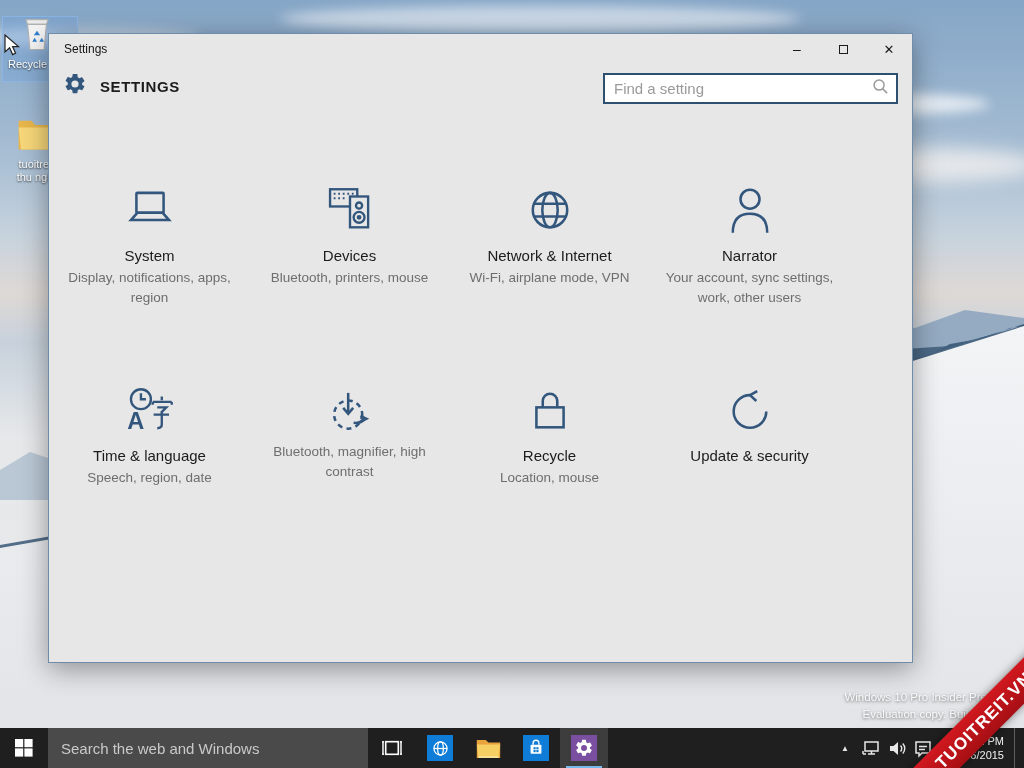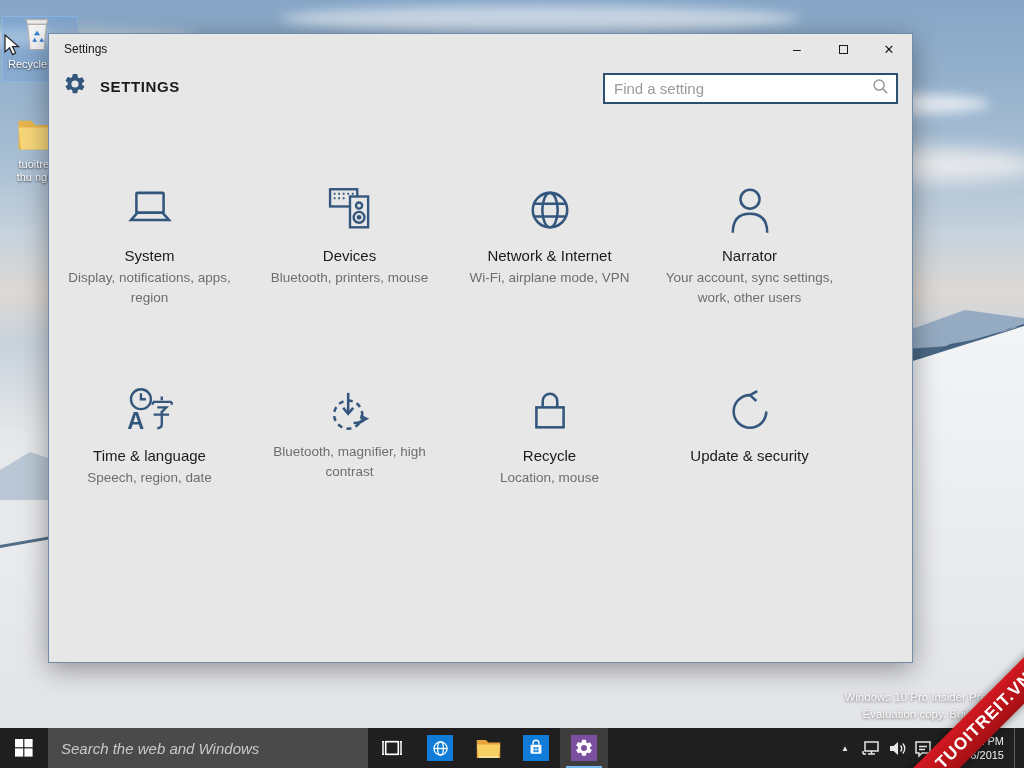--- a/index.html
+++ b/index.html
@@ -57,21 +57,21 @@
   .tile .ticon { height:62px; display:flex; align-items:flex-end; justify-content:center; }
   .tile h3 { margin-top:9px; font-size:15px; font-weight:400; color:#1b1b1b; }
   .tile p { margin:4px auto 0; max-width:178px; font-size:13.5px; color:#6e6e6e; line-height:1.45; }
 
   
   .taskbar { position:absolute; left:0; bottom:0; width:1024px; height:40px; background:#1f1f1f;
              z-index:20; display:flex; align-items:stretch; }
   .tb-start { width:48px; display:flex; align-items:center; justify-content:center; }
   .tb-search { width:320px; background:#4a4a4a; display:flex; align-items:center; }
   .tb-search input { width:100%; background:transparent; border:none; outline:none; color:#7dd3fc;
-                     font-size:15px; padding-left:13px; font-family:"Liberation Sans",sans-serif;font-style:italic;}
+                     font-size:15px; padding-left:13px; font-family:"Liberation Sans",sans-serif;}
   .tb-search input::placeholder { color:#c9c9c9; }
   .tb-ico { width:48px; display:flex; align-items:center; justify-content:center; position:relative; }
   .tb-ico.active { background:#3d3d3d; }
   .tb-ico.active .underline { position:absolute; left:6px; right:6px; bottom:0; height:2px; background:#76b9ed; }
   .app-sq { width:26px; height:26px; display:flex; align-items:center; justify-content:center; }
   .tray { margin-left:auto; display:flex; align-items:center; gap:4px; padding-right:4px; }
   .tray-ico { width:22px; height:40px; display:flex; align-items:center; justify-content:center; }
   .caret { font-size:8px; color:#e8e8e8; }
   .clock { width:62px; text-align:right; color:#f2f2f2; font-size:11px; line-height:14px; margin:0 6px 0 4px; }
   .show-desktop { width:6px; border-left:1px solid #5f5f5f; height:40px; }

